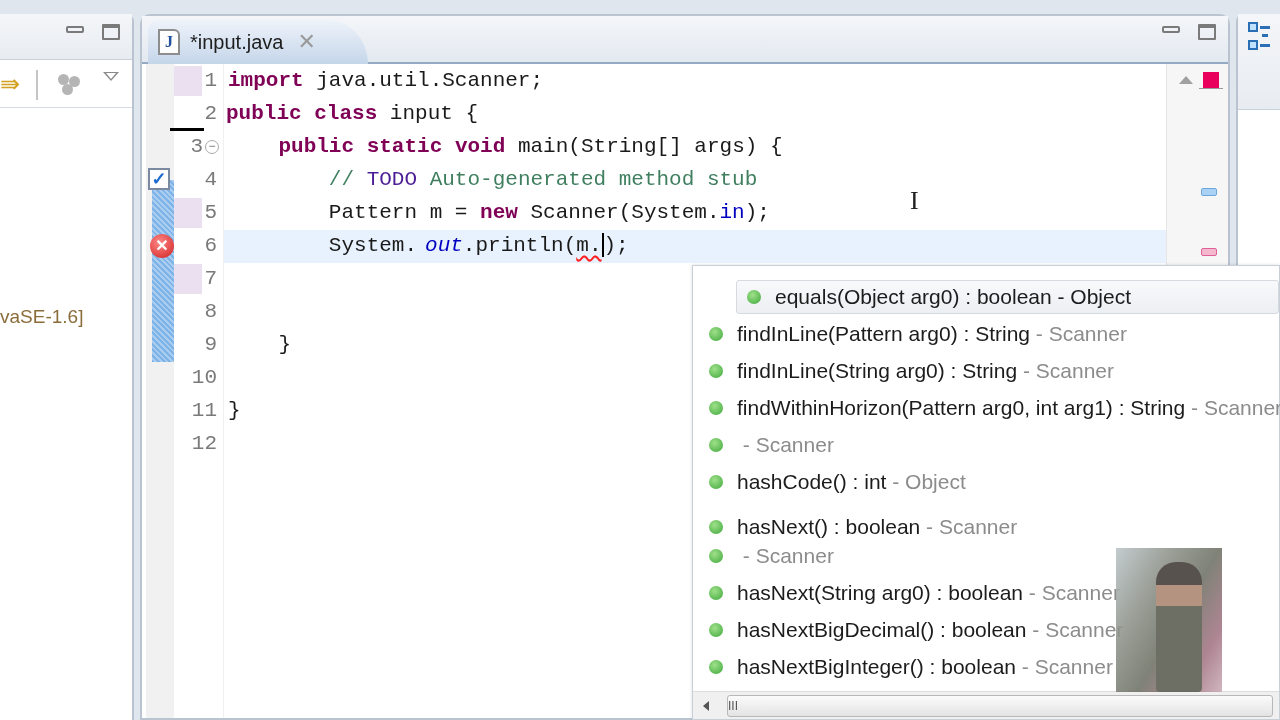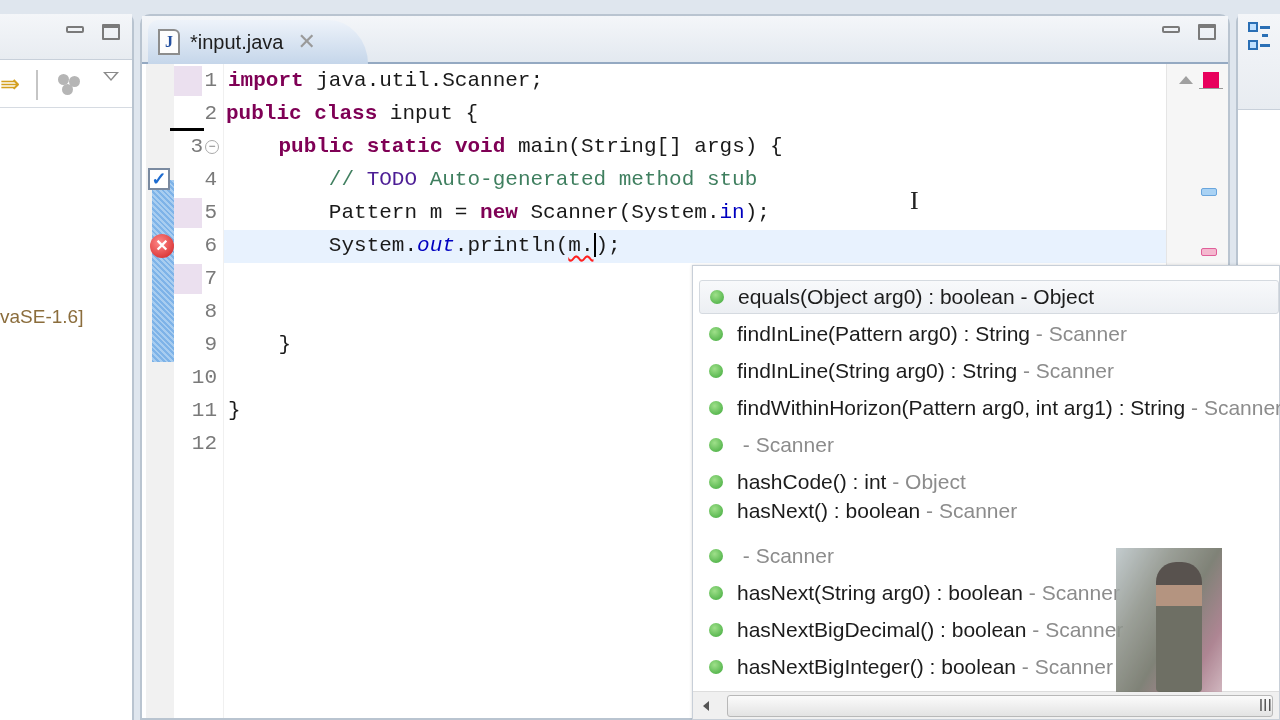--- a/index.html
+++ b/index.html
@@ -40,48 +40,48 @@
   .fold-icon { position: absolute; left: 63px; top: 76px; width: 14px; height: 14px; border: 1px solid #aaa; border-radius: 50%; font-size: 12px; line-height: 11px; text-align: center; color: #777; background: #fff; }
   .task-icon { position: absolute; left: 6px; top: 104px; width: 22px; height: 22px; border: 2px solid #7a8aa0; background: #fff; color: #1e6cd0; font-size: 18px; line-height: 18px; text-align: center; font-weight: bold; }
   .error-icon { position: absolute; left: 8px; top: 170px; width: 24px; height: 24px; border-radius: 50%; background: radial-gradient(circle at 40% 35%, #ff8888, #d02020); color: #fff; font-size: 16px; font-weight: bold; line-height: 24px; text-align: center; }
 
   .code-area { position: absolute; left: 82px; top: 0; right: 62px; bottom: 0; }
   .cur-line-hl { position: absolute; left: 0; right: 0; top: 166px; height: 33px; background: #e8f2fe; }
   .code-line { position: absolute; left: 4px; font-family: "Liberation Mono", monospace; font-size: 21px; height: 33px; line-height: 33px; white-space: pre; color: #1a1a1a; }
   .kw { color: #7f0055; font-weight: bold; }
   .cmt { color: #3f7f5f; }
   .todo { color: #4c1d95; }
-  .fld { color: #0000c0; font-style: italic; }
+  .fld { color: #0000c0; font-style: italic; margin-left: 8px; }
   .fld2 { color: #0000c0; }
   .err-ul { text-decoration: underline wavy #ff2020; text-underline-offset: 4px; }
   .caret { display: inline-block; width: 2px; height: 24px; background: #000; vertical-align: middle; }
   .ibeam-cursor { position: absolute; left: 686px; top: 122px; font-size: 26px; color: #222; font-family: "Liberation Serif", serif; }
 
   .overview-ruler { position: absolute; right: 0; top: 0; width: 62px; bottom: 0; background: #f6f6f6; border-left: 1px solid #e5e5e5; }
   .scroll-up-icon { position: absolute; left: 12px; top: 12px; border-left: 7px solid transparent; border-right: 7px solid transparent; border-bottom: 8px solid #a0a0a0; }
   .err-summary { position: absolute; left: 36px; top: 8px; width: 16px; height: 16px; background: #e8005c; }
   .ruler-line { position: absolute; left: 32px; top: 24px; width: 24px; height: 1px; background: #999; }
   .ruler-mark { position: absolute; left: 34px; width: 16px; height: 8px; border-radius: 2px; }
 
   
   .right-panel { position: absolute; left: 1236px; top: 14px; width: 44px; height: 706px; background: #fff; border-left: 2px solid #b9c4d0; border-top-left-radius: 8px; }
   .right-panel .hdr { height: 96px; background: linear-gradient(#f4f6f9, #e8ecf1); border-bottom: 1px solid #c8d0da; position: relative; }
   .outline-icon { position: absolute; left: 10px; top: 8px; width: 26px; height: 30px; }
   .outline-icon span { position: absolute; background: #3b8bd6; }
 
   
   .assist { position: absolute; left: 692px; top: 265px; width: 588px; height: 455px; background: #fff; border: 1px solid #c8cfd8; box-shadow: 0 0 3px rgba(0,0,0,0.15); }
   .assist-item { position: absolute; left: 6px; right: 0; height: 34px; display: flex; align-items: center; font-size: 21px; white-space: nowrap; color: #1c1c1c; }
-  .assist-item.selected { background: linear-gradient(#f8f9fb, #eceff3); border: 1px solid #d5dae0; border-radius: 3px; }
+  .assist-item.selected { background: linear-gradient(#f8f9fb, #eceff3); border: 1px solid #d5dae0; border-radius: 3px; margin-left: 37px; }
   .method-icon { width: 14px; height: 14px; border-radius: 50%; background: radial-gradient(circle at 40% 35%, #9fe08a, #3ea83a); margin-left: 10px; margin-right: 14px; flex: none; }
   .decl { color: #8c8c8c; }
   .assist-item.selected .decl { color: #1c1c1c; }
   .h-scroll { position: absolute; left: 0; right: 0; bottom: 0; height: 28px; background: #f0f0f0; border-top: 1px solid #ddd; }
   .scroll-left-icon { position: absolute; left: 10px; top: 9px; border-top: 5px solid transparent; border-bottom: 5px solid transparent; border-right: 6px solid #555; }
-  .scroll-thumb { position: absolute; left: 34px; right: 6px; top: 3px; height: 22px; background: linear-gradient(#fbfbfb, #e3e3e3); border: 1px solid #b8b8b8; border-radius: 3px; text-align: right; font-size: 16px; line-height: 20px; color: #555; }
+  .scroll-thumb { position: absolute; left: 34px; right: 6px; top: 3px; height: 22px; background: linear-gradient(#fbfbfb, #e3e3e3); border: 1px solid #b8b8b8; border-radius: 3px; text-align: left; font-size: 12px; line-height: 20px; color: #555; }
 
   .webcam-overlay { position: absolute; left: 1116px; top: 548px; width: 106px; height: 144px; background: linear-gradient(120deg, #b9c3c6 0%, #8a8f86 30%, #6a6d60 55%, #a07080 80%, #c9aab4 100%); opacity: 0.85; }
   .webcam-overlay .person { position: absolute; left: 40px; top: 14px; width: 46px; height: 130px; background: linear-gradient(#3c3530 0 18%, #a8826a 18% 34%, #55574a 34% 100%); border-radius: 20px 20px 4px 4px; }
 </style>
 </head>
 <body>
 
 <div class="root">
 
   <div class="left-panel">
@@ -222,21 +222,21 @@
         <span class="method-icon"></span>
         <span class="decl" style="white-space:pre"> - </span>
         <span class="decl">Scanner</span>
       </div>
     <div class="assist-item" style="top:199px">
         <span class="method-icon"></span>
         <span>hashCode() : int</span>
         <span class="decl" style="white-space:pre"> - </span>
         <span class="decl">Object</span>
       </div>
-    <div class="assist-item" style="top:228px">
+    <div class="assist-item" style="top:244px">
         <span class="method-icon"></span>
         <span>hasNext() : boolean</span>
         <span class="decl" style="white-space:pre"> - </span>
         <span class="decl">Scanner</span>
       </div>
     <div class="assist-item" style="top:273px">
         <span class="method-icon"></span>
         <span class="decl" style="white-space:pre"> - </span>
         <span class="decl">Scanner</span>
       </div>

